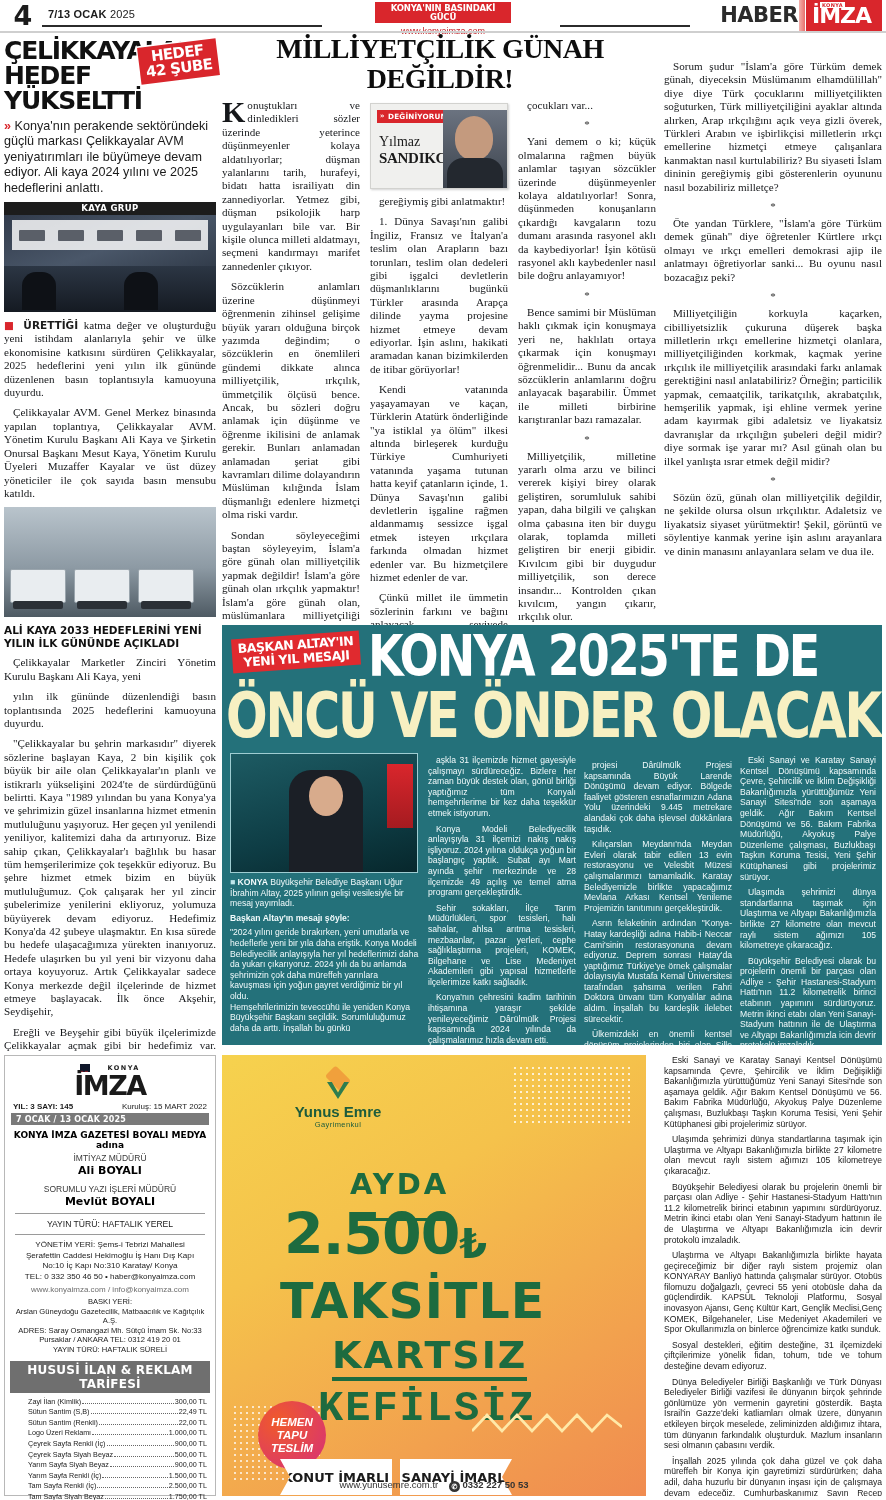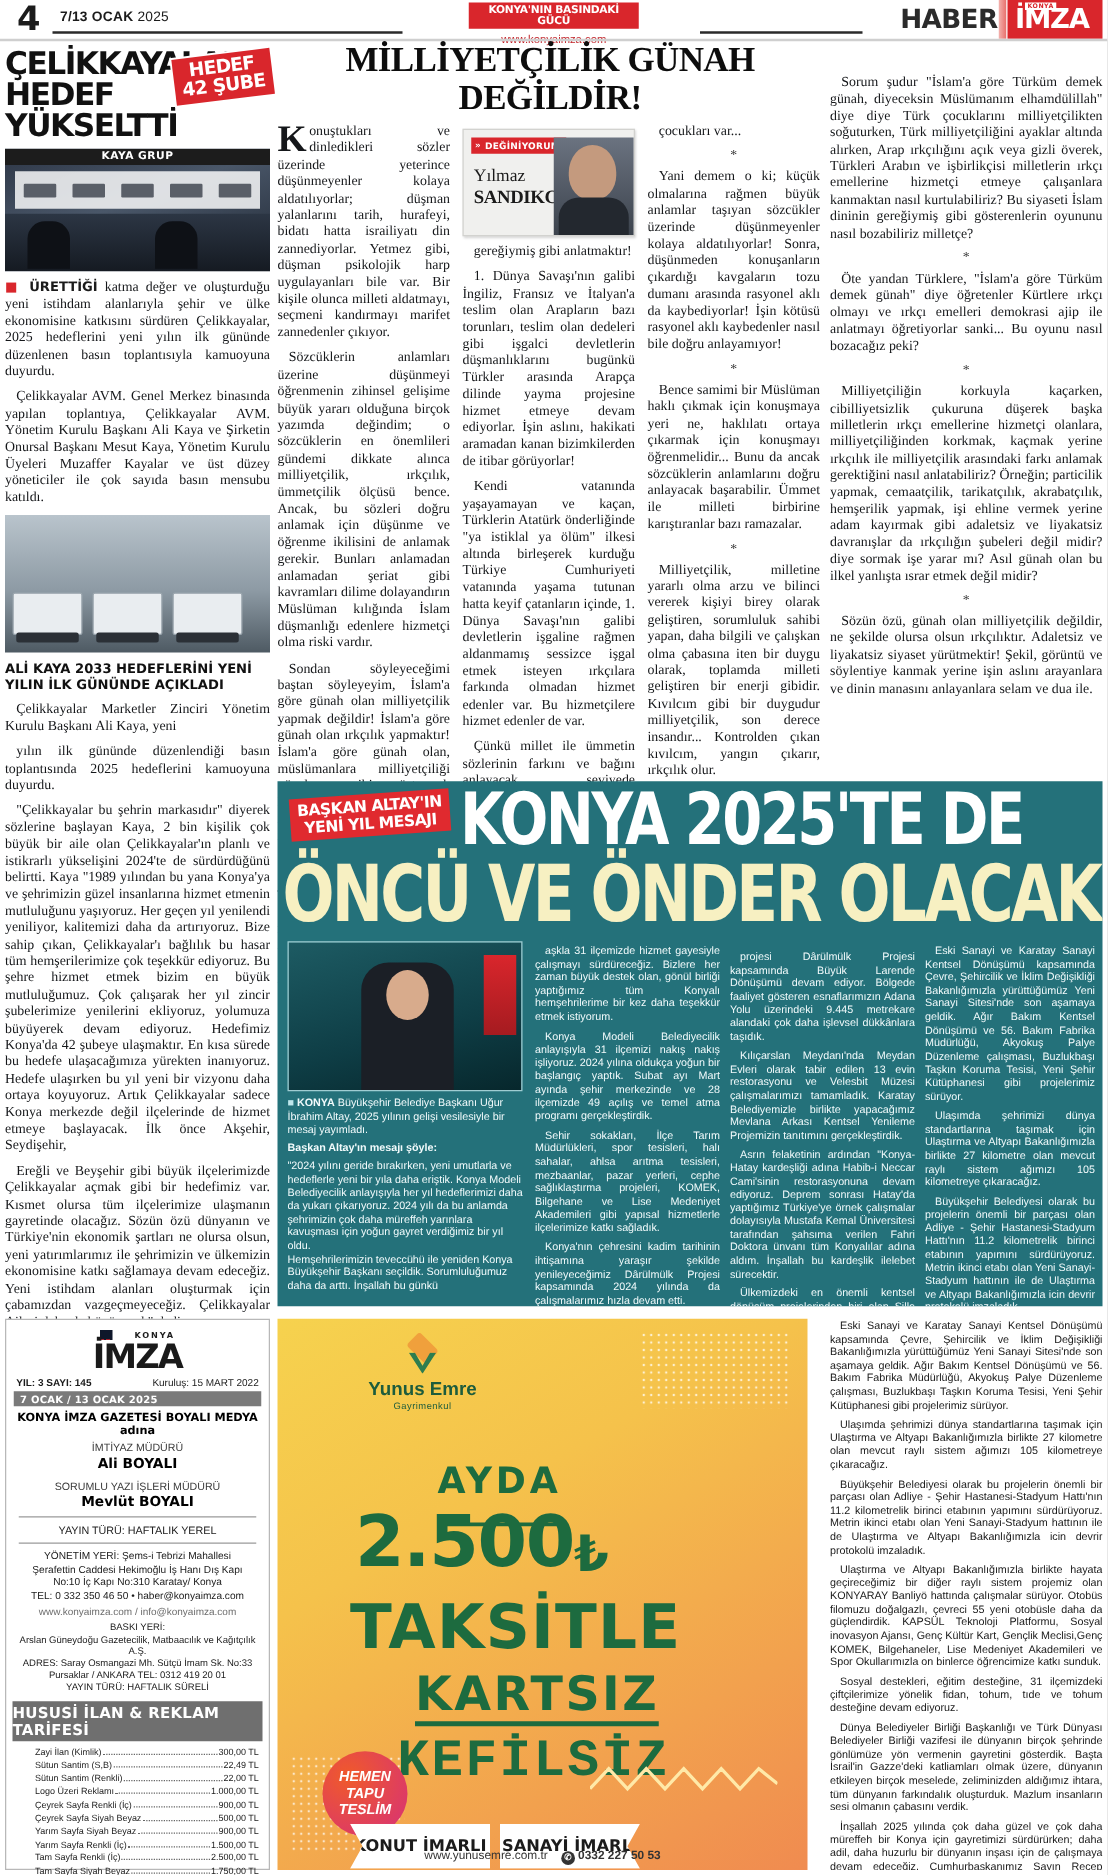--- a/index.html
+++ b/index.html
@@ -98,21 +98,21 @@
     font-size:15px; line-height:15px; padding:3px 6px 4px;
     text-align:center; letter-spacing:-0.6px;
     box-shadow:0 0 0 1.5px #fff;
   }
   .lead-deck{
     margin-top:6px; font-family:"Liberation Sans", sans-serif;
     font-size:12.6px; line-height:15.4px; color:#1b1b1b;
   }
   .lead-deck .chev{ color:#d9262c; font-weight:bold; }
   .photo-kaya{
-    margin-top:6px; width:212px; height:98px; position:relative;
+    margin-top:6px; width:212px; height:110px; position:relative;
     background:linear-gradient(160deg,#2d3646 0%,#4a5769 45%,#1f2733 100%);
     overflow:hidden;
   }
   .photo-kaya .logos{
     position:absolute; left:8px; top:18px; right:8px; height:30px;
     background:rgba(255,255,255,.82);
     display:flex; align-items:center; justify-content:space-around;
   }
   .photo-kaya .logos i{
     display:block; width:26px; height:11px; background:#5a5f68; border-radius:1px;
@@ -306,21 +306,21 @@
   }
   .mast-web{
     text-align:center; font-family:"Liberation Sans",sans-serif; font-size:8px;
     color:#6d6d6d; margin:3px 0;
   }
   .mast-print{
     text-align:center; font-family:"Liberation Sans",sans-serif;
     font-size:7.6px; line-height:9.6px; color:#1b1b1b; padding:0 4px;
   }
   .tarife-bar{
-    margin:6px 5px 0; background:#6f6f6f; color:#fff; 
+    margin:6px 5px 0; background:#6f6f6f; color:#fff; text-align:center;
     font-family:"DejaVu Sans",sans-serif; font-weight:bold; font-size:12px;
     letter-spacing:.2px; padding:2px 0;
   }
   .tarife{ padding:4px 8px 0; }
   .trow{
     display:flex; align-items:baseline; font-family:"Liberation Sans",sans-serif;
     font-size:7.2px; color:#1b1b1b; line-height:10.6px;margin-left:15px;
   }
   .trow .nm{ white-space:nowrap; }
   .trow .dots{ flex:1; border-bottom:1px dotted #666; margin:0 1px 2px; }
@@ -452,20 +452,24 @@
   <div class="col-left">
     <div style="position:relative;">
       <div class="lead-head">
         <div>ÇELİKKAYALAR</div>
         <div>HEDEF YÜKSELTTİ</div>
       </div>
       <div class="hedef-stamp">
         <div>HEDEF</div>
         <div>42 ŞUBE</div>
       </div>
+    </div>
+    <div class="lead-deck">
+      <span class="chev">»</span>
+      <span>Konya'nın perakende sektöründeki güçlü markası Çelikkayalar AVM yeniyatırımları ile büyümeye devam ediyor. Ali kaya 2024 yılını ve 2025 hedeflerini anlattı.</span>
     </div>
 
     <div class="photo-kaya">
       <div class="caption-bar">KAYA GRUP</div>
       <div class="logos">
         <i></i>
         <i></i>
         <i></i>
         <i></i>
         <i></i>

